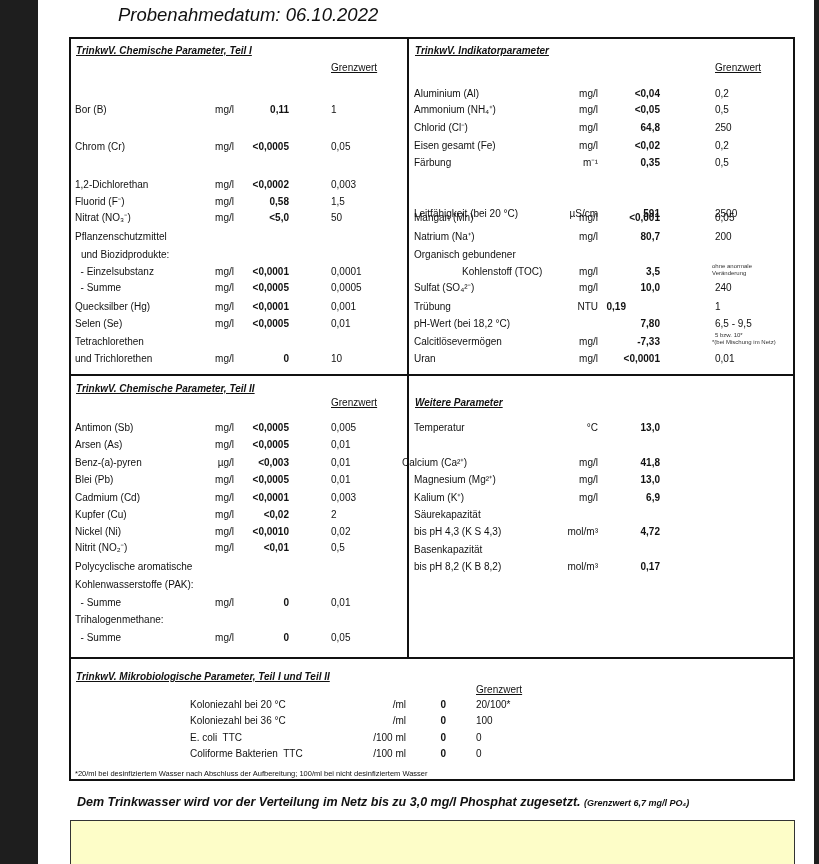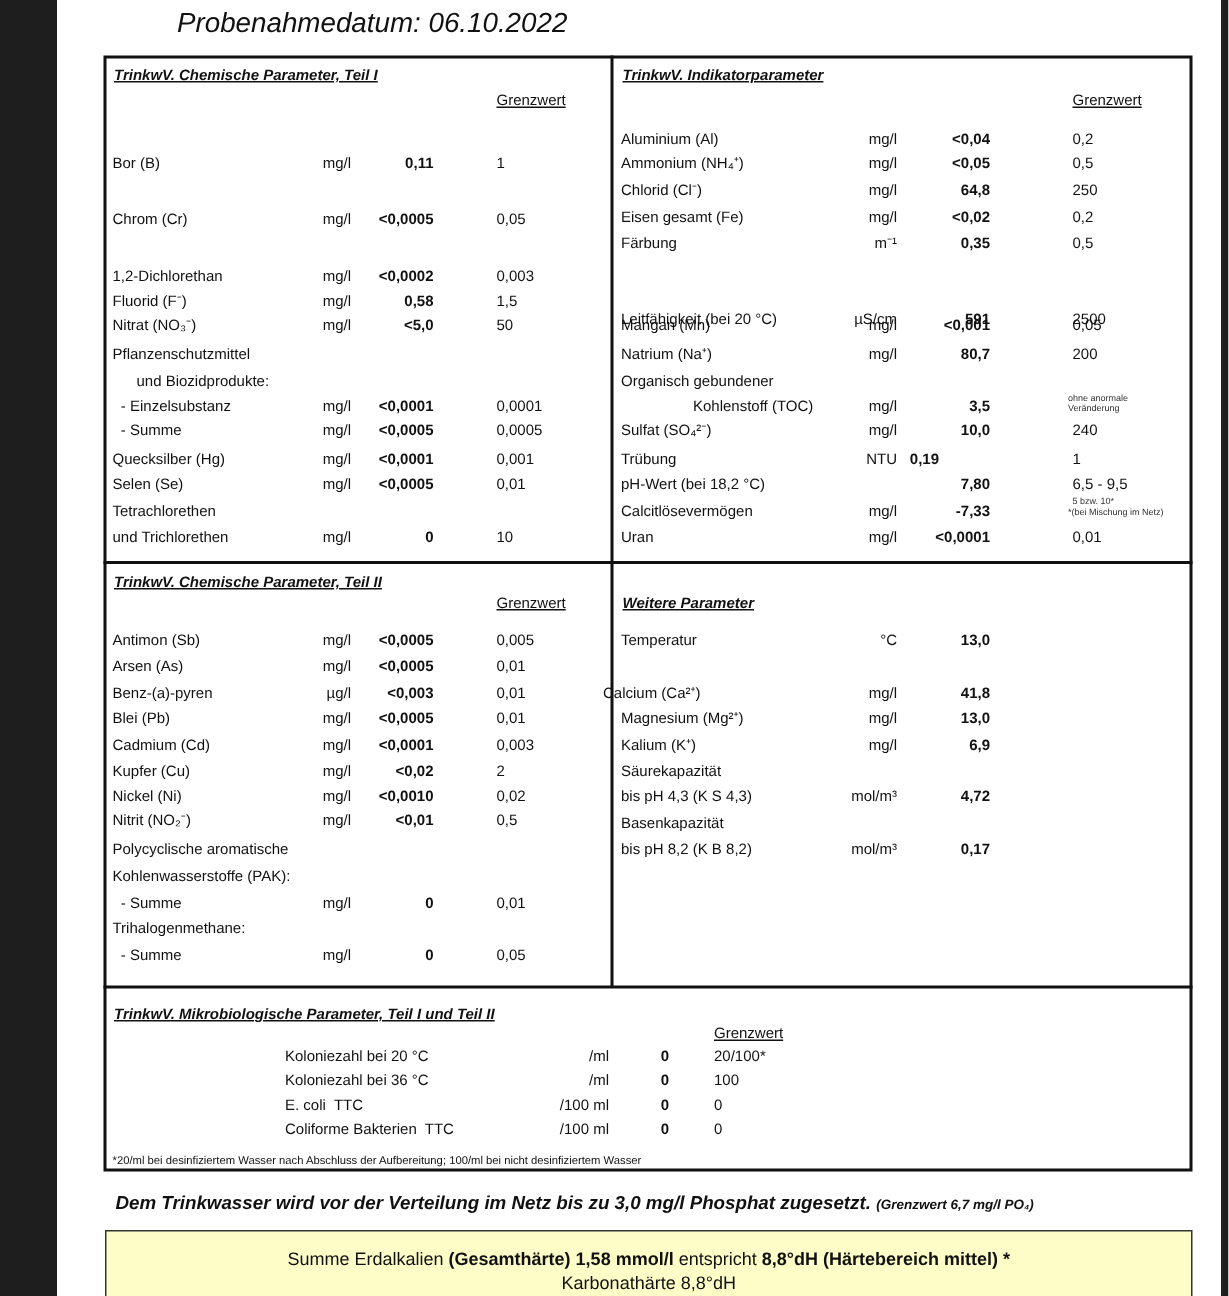--- a/index.html
+++ b/index.html
@@ -101,21 +101,21 @@
       <span class="c-unit" style="left: 194px; width: 40px;">mg/l</span>
       <span class="c-val" style="left: 219px; width: 70px;">&lt;5,0</span>
       <span class="c-gw" style="left: 331px;">50</span>
     </div>
     <div class="row" style="top: 229px; left: 0px; width: 660px;">
       <span class="c-name" style="left: 75px; white-space: pre;">Pflanzenschutzmittel</span>
       <span class="c-unit" style="left: 194px; width: 40px;"></span>
       <span class="c-val" style="left: 219px; width: 70px;"></span>
       <span class="c-gw" style="left: 331px;"></span>
     </div>
-    <div class="row" style="top: 247px; left: 16px; width: 690px;">
+    <div class="row" style="top: 247px; left: 6px; width: 690px;">
       <span class="c-name" style="left: 75px; white-space: pre;">und Biozidprodukte:</span>
       <span class="c-unit" style="left: 194px; width: 40px;"></span>
       <span class="c-val" style="left: 219px; width: 70px;"></span>
       <span class="c-gw" style="left: 331px;"></span>
     </div>
     <div class="row" style="top: 264px; left: 0px; width: 819px;">
       <span class="c-name" style="left: 75px; white-space: pre;">  - Einzelsubstanz</span>
       <span class="c-unit" style="left: 194px; width: 40px;">mg/l</span>
       <span class="c-val" style="left: 219px; width: 70px;">&lt;0,0001</span>
       <span class="c-gw" style="left: 331px;">0,0001</span>
@@ -398,17 +398,13 @@
 <div class="tiny" style="left:712px;top:339px;">*(bei Mischung im Netz)</div>
 
 <div class="footnote">*20/ml bei desinfiziertem Wasser nach Abschluss der Aufbereitung; 100/ml bei nicht desinfiziertem Wasser</div>
 
 <div class="phosphat">
   <span>Dem Trinkwasser wird vor der Verteilung im Netz bis zu 3,0 mg/l Phosphat zugesetzt.</span>
   <span class="small">(Grenzwert 6,7 mg/l PO₄)</span>
 </div>
 
 <div class="hardness">
-  <div>
-    <span>Summe Erdalkalien </span><b>(Gesamthärte) 1,58 mmol/l</b><span> entspricht </span><b>8,8°dH (Härtebereich mittel) *</b>
-  </div>
-  <div>Karbonathärte 8,8°dH</div>
 </div>
 
 </body></html>

